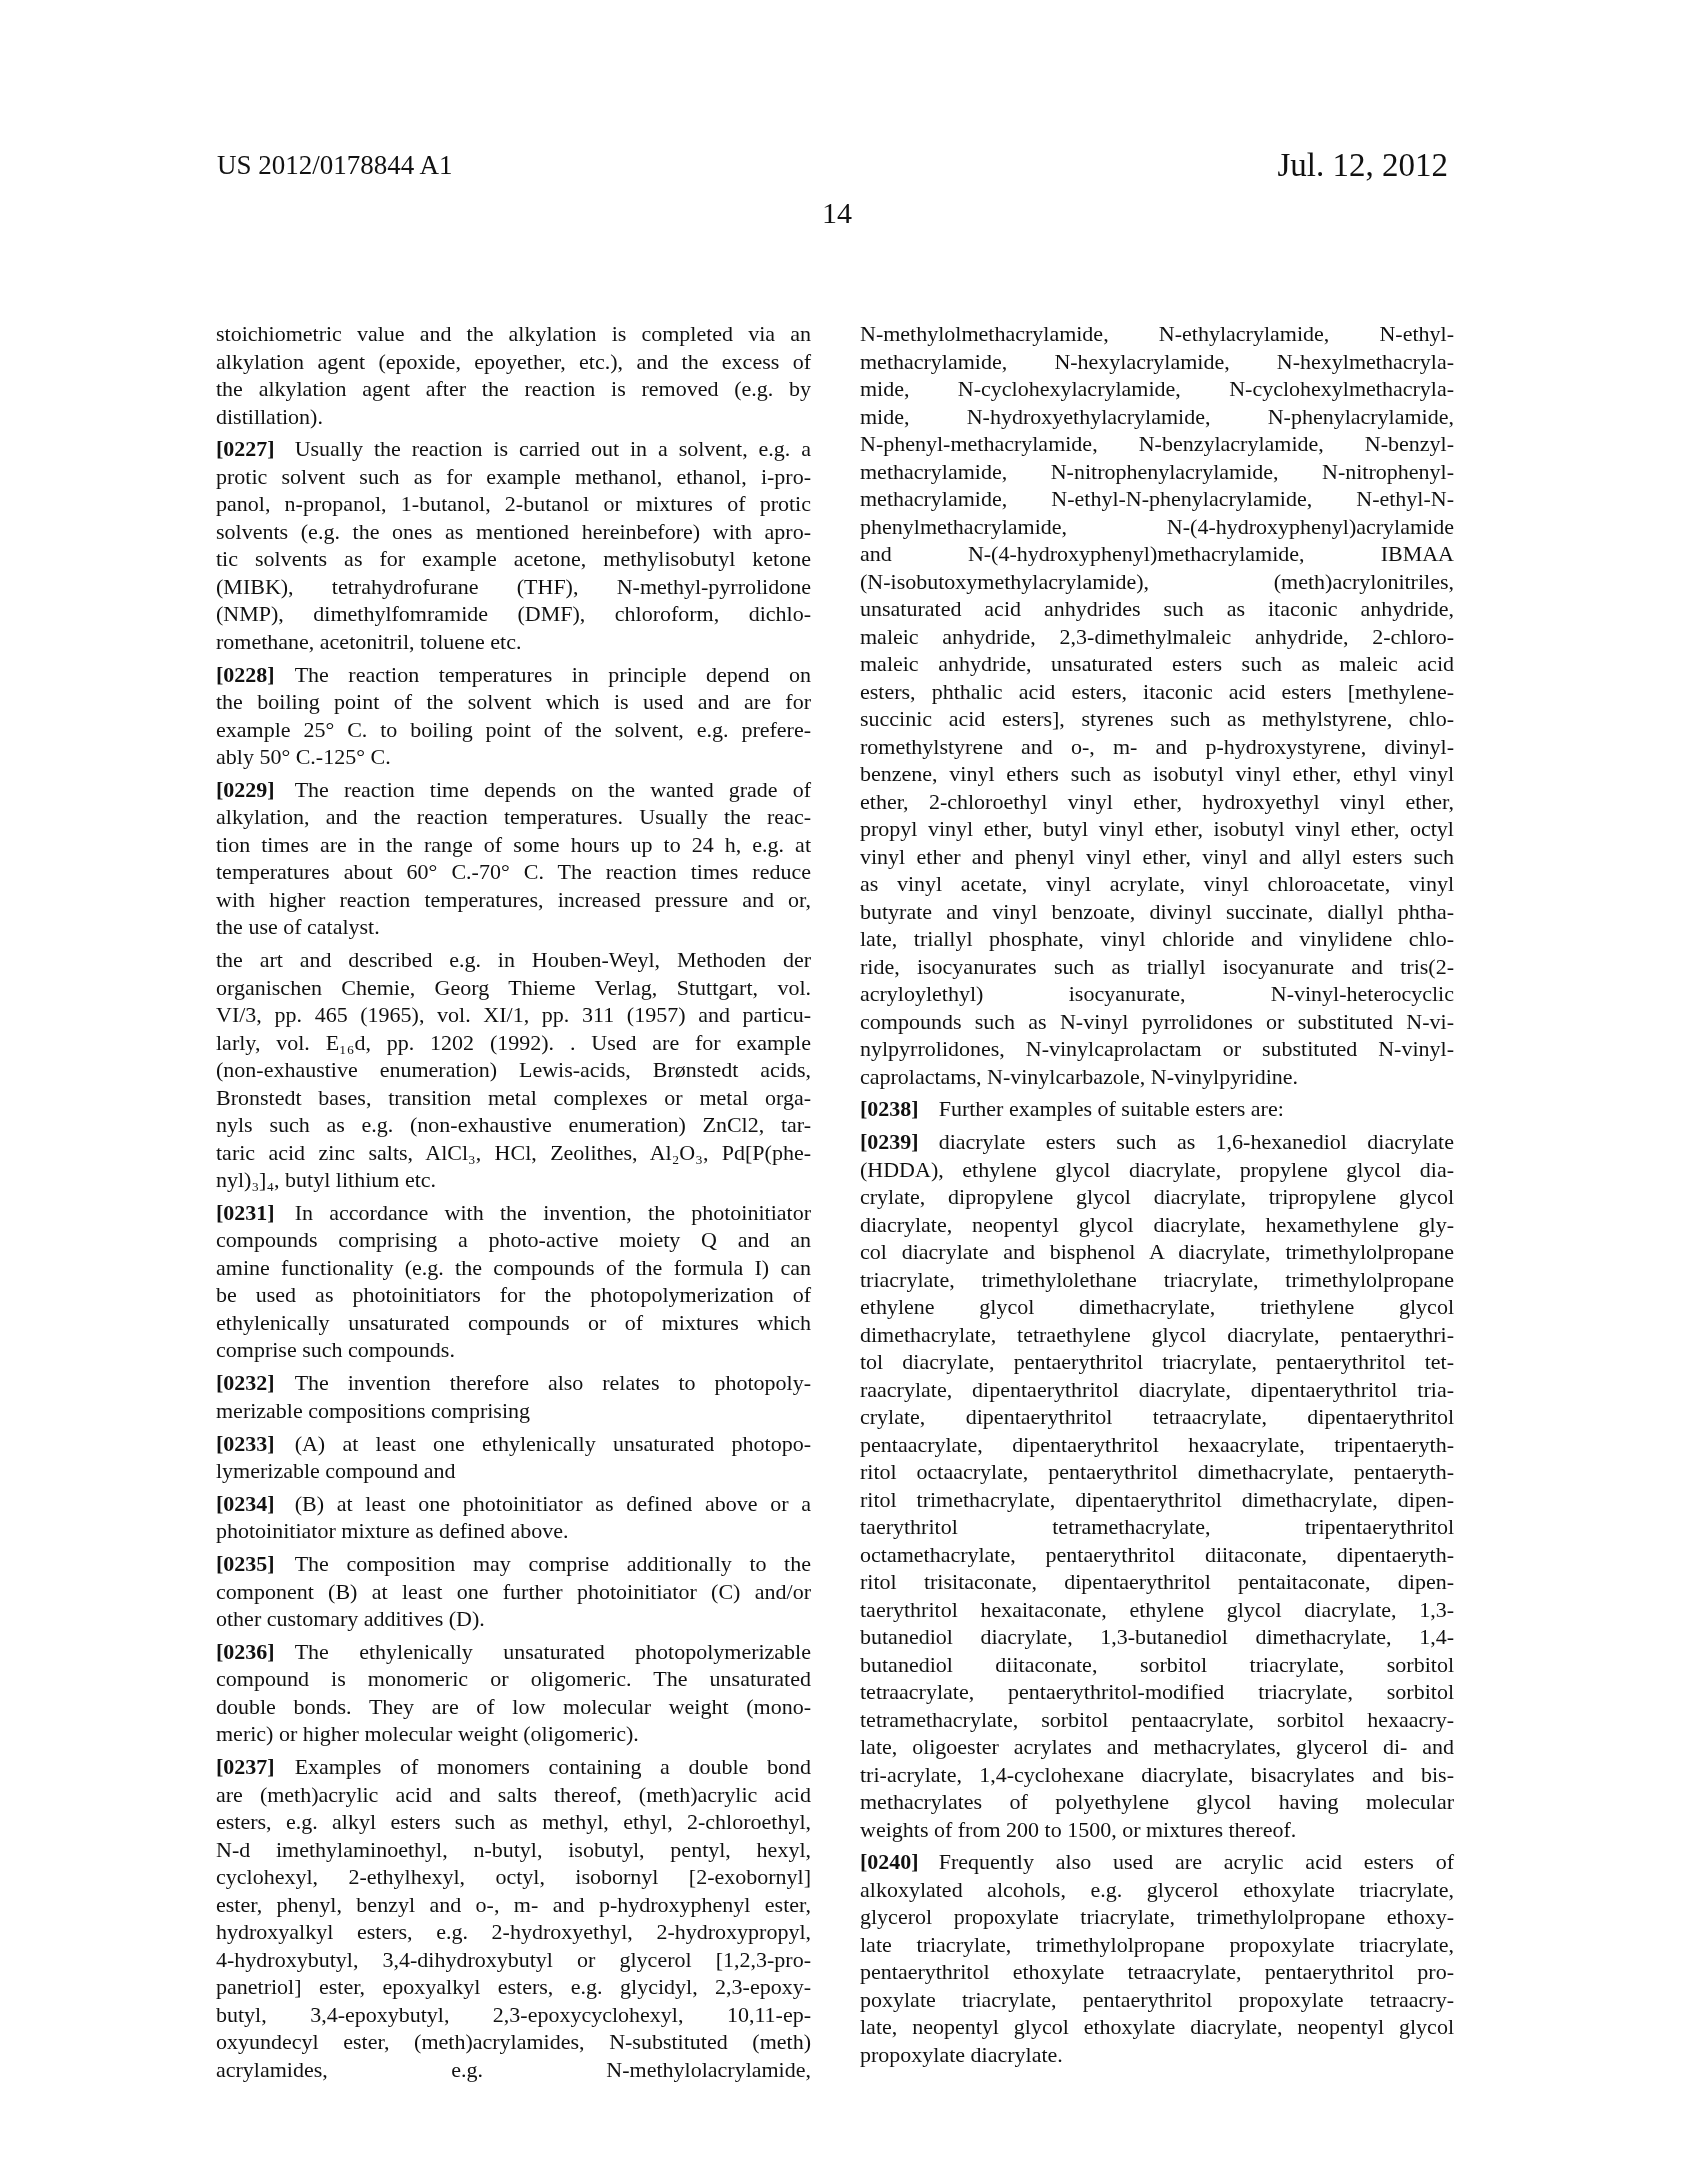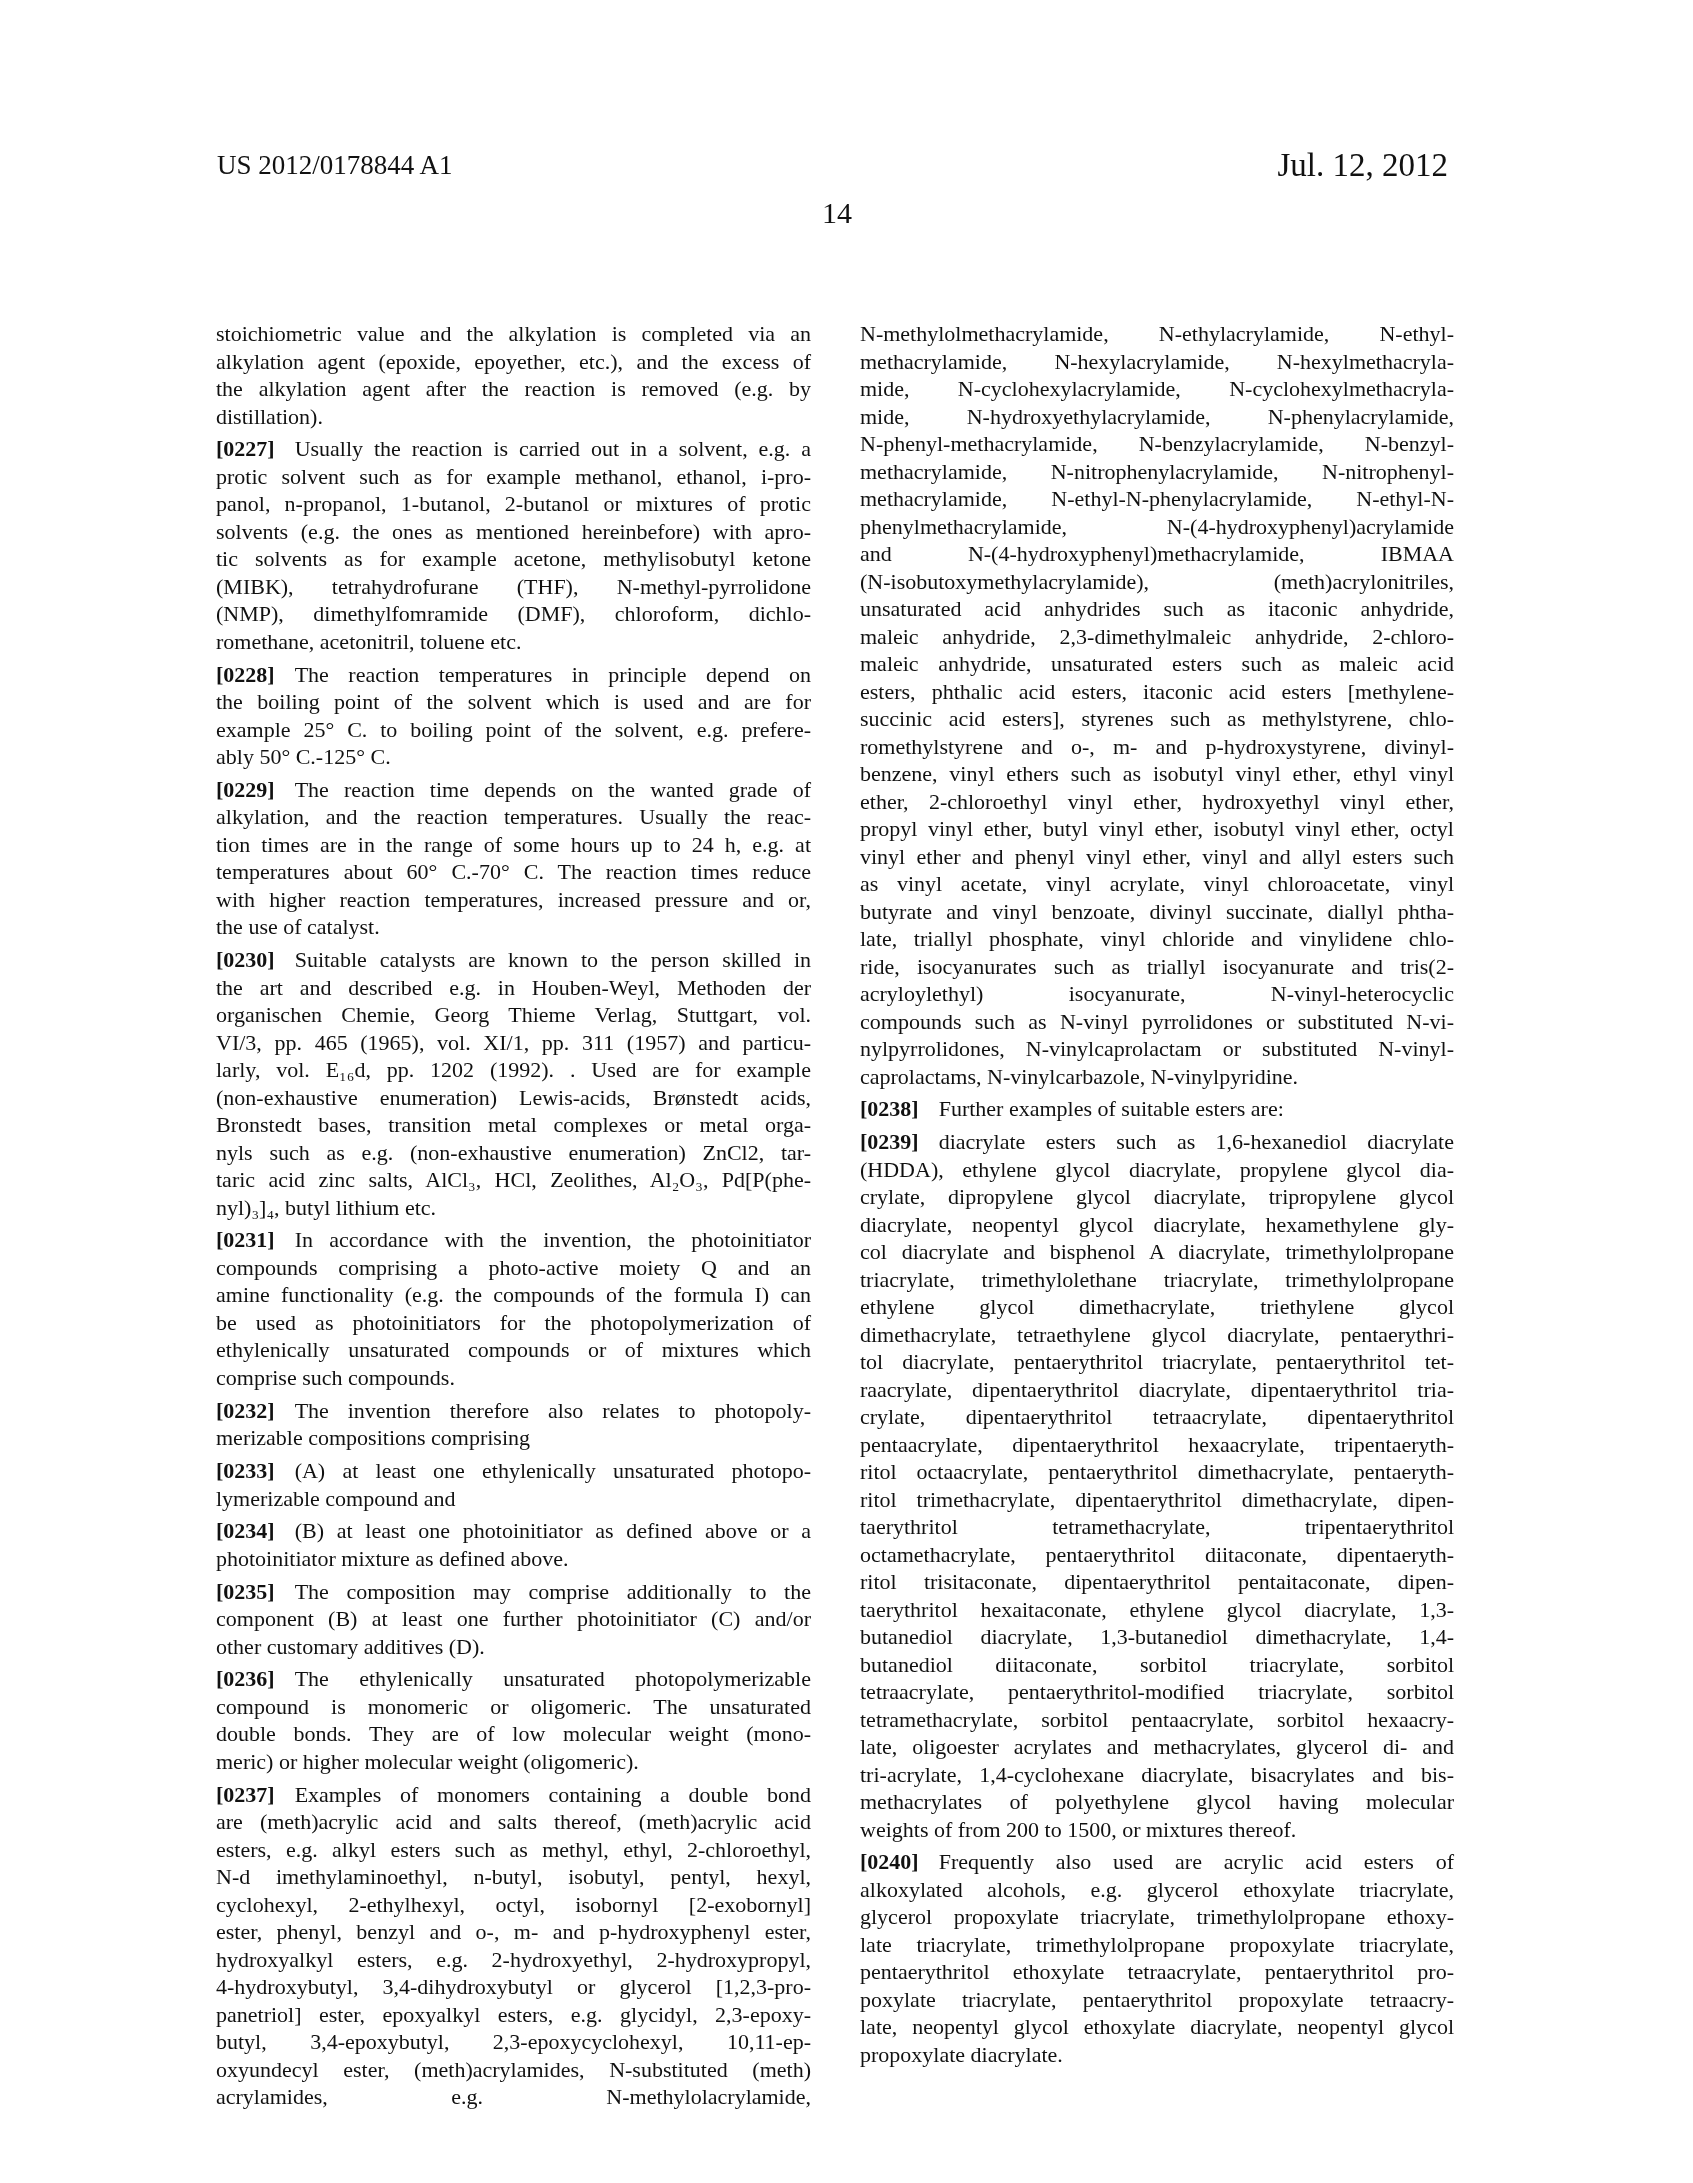--- a/index.html
+++ b/index.html
@@ -53,21 +53,20 @@
     <div class="para">
       <span class="line"><span class="pnum">[0229]</span><span>The reaction time depends on the wanted grade of</span></span>
       <span class="line"><span>alkylation, and the reaction temperatures. Usually the reac-</span></span>
       <span class="line"><span>tion times are in the range of some hours up to 24 h, e.g. at</span></span>
       <span class="line"><span>temperatures about 60° C.-70° C. The reaction times reduce</span></span>
       <span class="line"><span>with higher reaction temperatures, increased pressure and or,</span></span>
       <span class="line last"><span>the use of catalyst.</span></span>
     </div>
     <div class="gap"></div>
     <div class="para">
-      <span class="line"><span class="pnum">[0230]</span><span>Suitable catalysts are known to the person skilled in</span></span>
       <span class="line"><span>the art and described e.g. in Houben-Weyl, Methoden der</span></span>
       <span class="line"><span>organischen Chemie, Georg Thieme Verlag, Stuttgart, vol.</span></span>
       <span class="line"><span>VI/3, pp. 465 (1965), vol. XI/1, pp. 311 (1957) and particu-</span></span>
       <span class="line"><span>larly, vol. E₁₆d, pp. 1202 (1992). . Used are for example</span></span>
       <span class="line"><span>(non-exhaustive enumeration) Lewis-acids, Brønstedt acids,</span></span>
       <span class="line"><span>Bronstedt bases, transition metal complexes or metal orga-</span></span>
       <span class="line"><span>nyls such as e.g. (non-exhaustive enumeration) ZnCl2, tar-</span></span>
       <span class="line"><span>taric acid zinc salts, AlCl₃, HCl, Zeolithes, Al₂O₃, Pd[P(phe-</span></span>
       <span class="line last"><span>nyl)₃]₄, butyl lithium etc.</span></span>
     </div>

